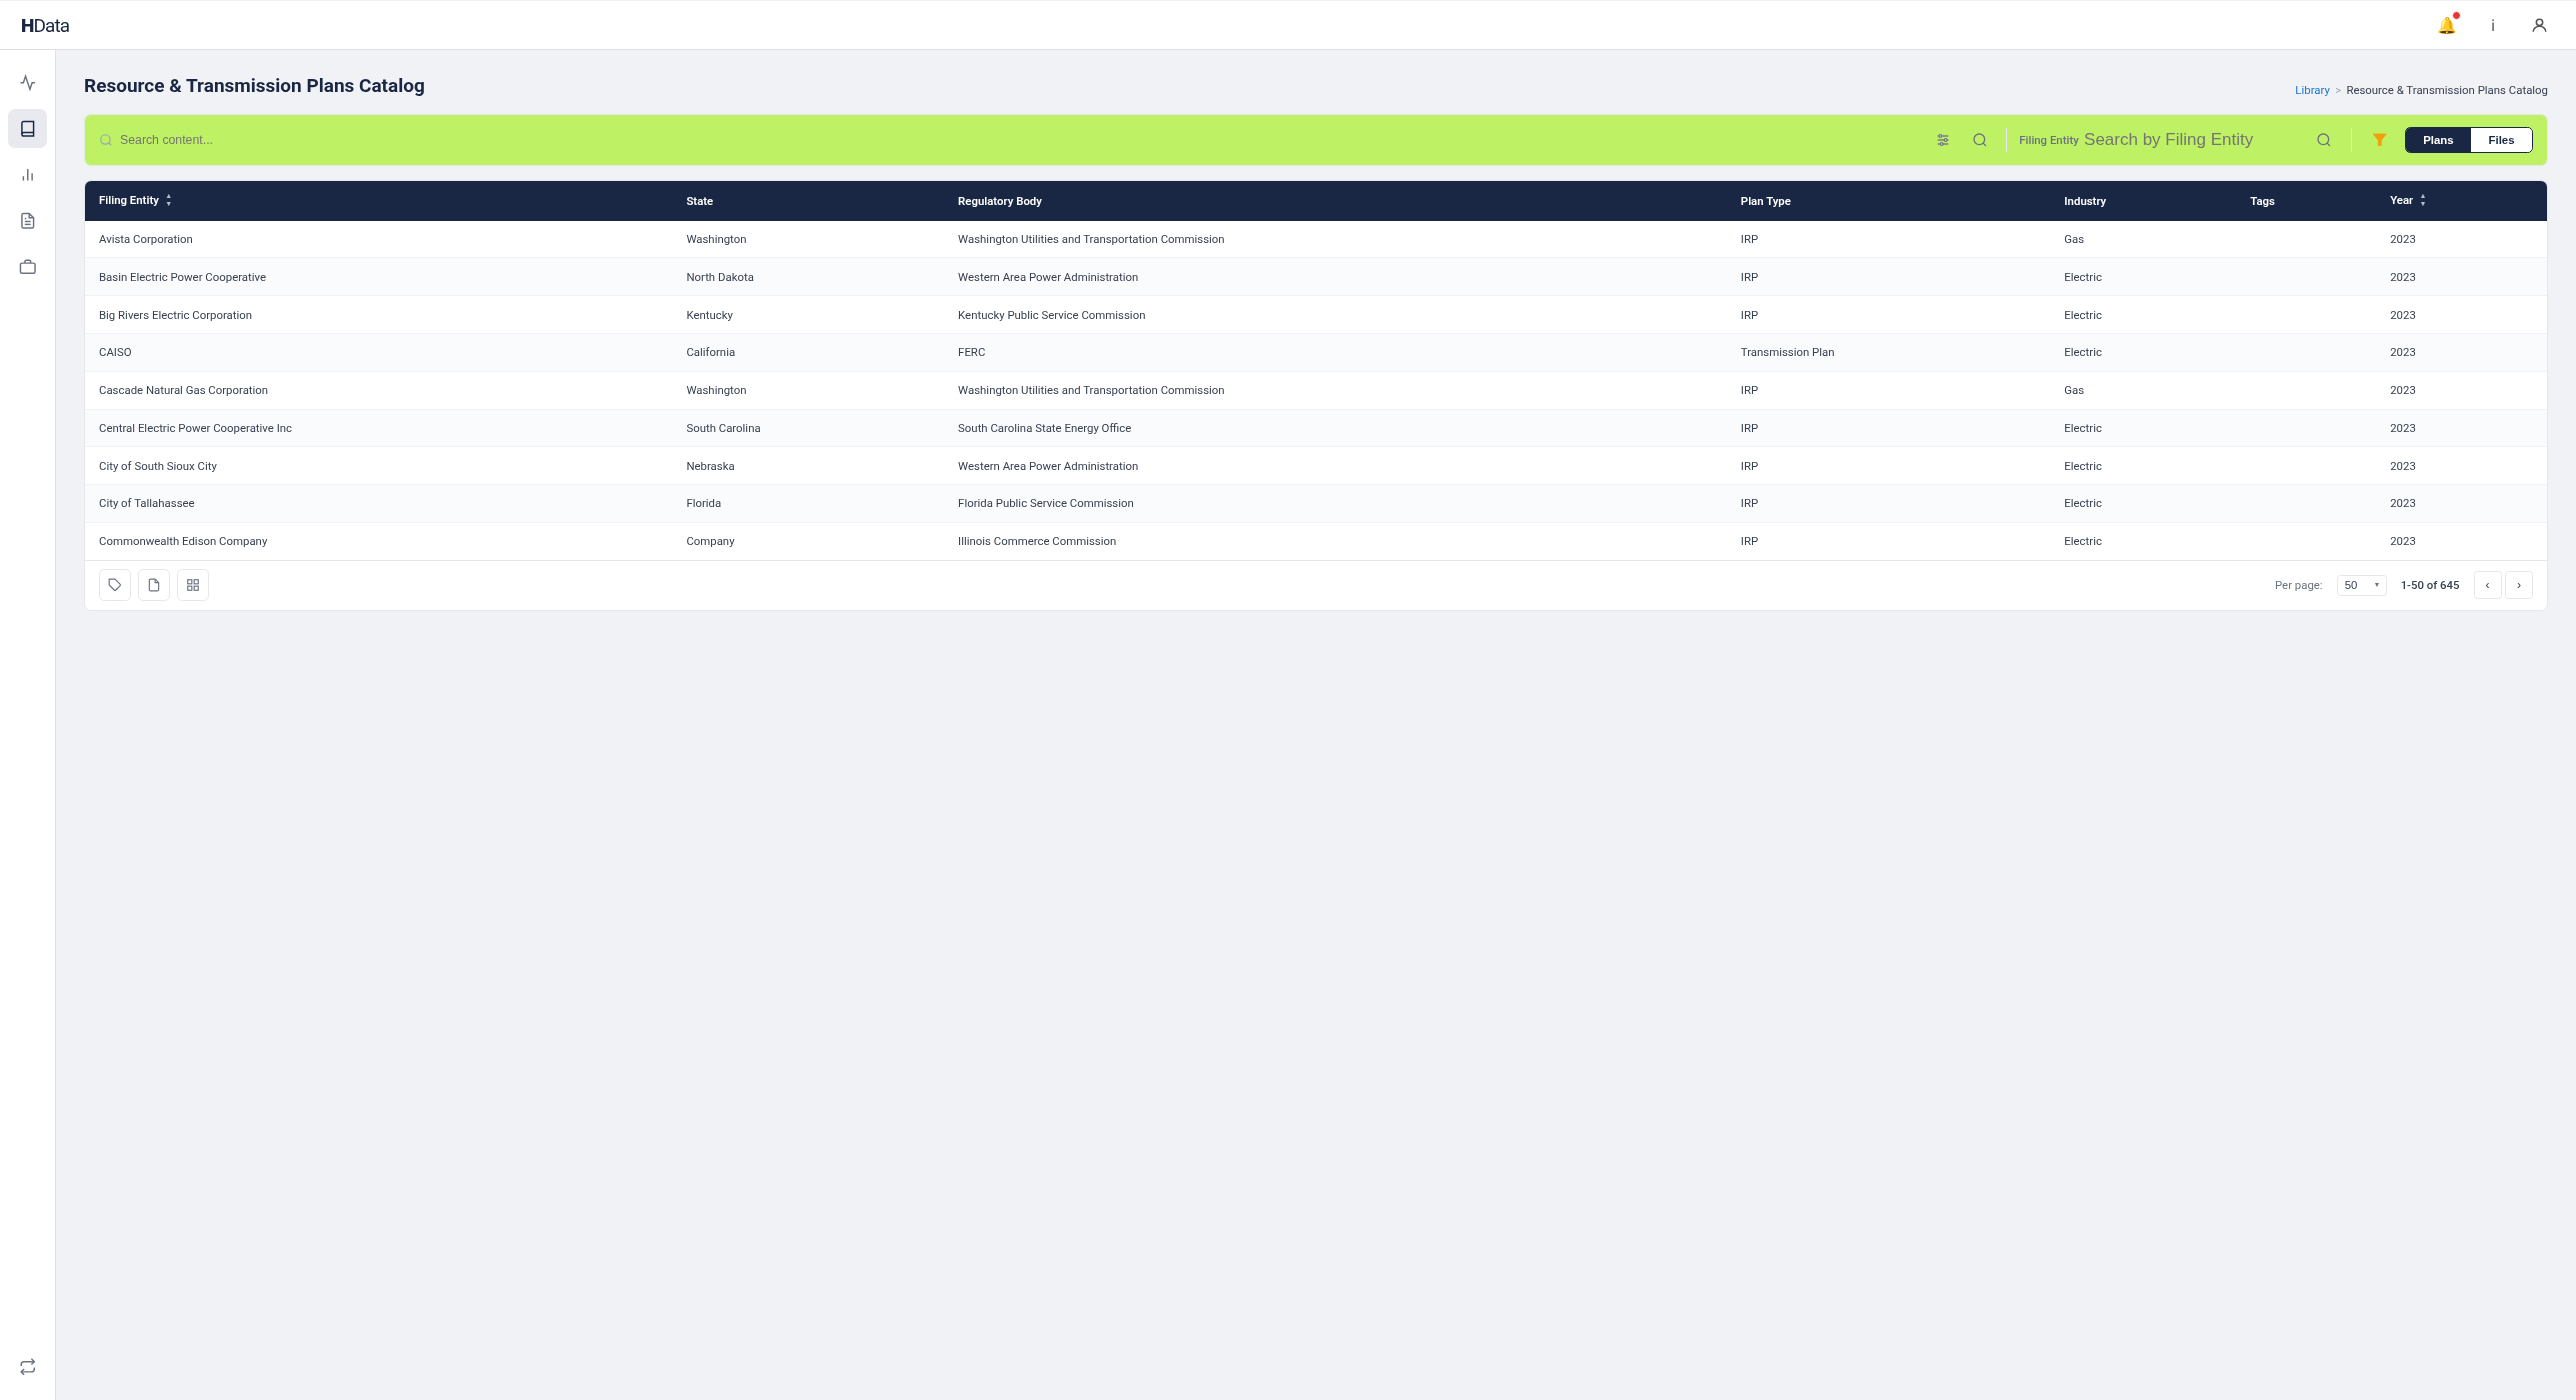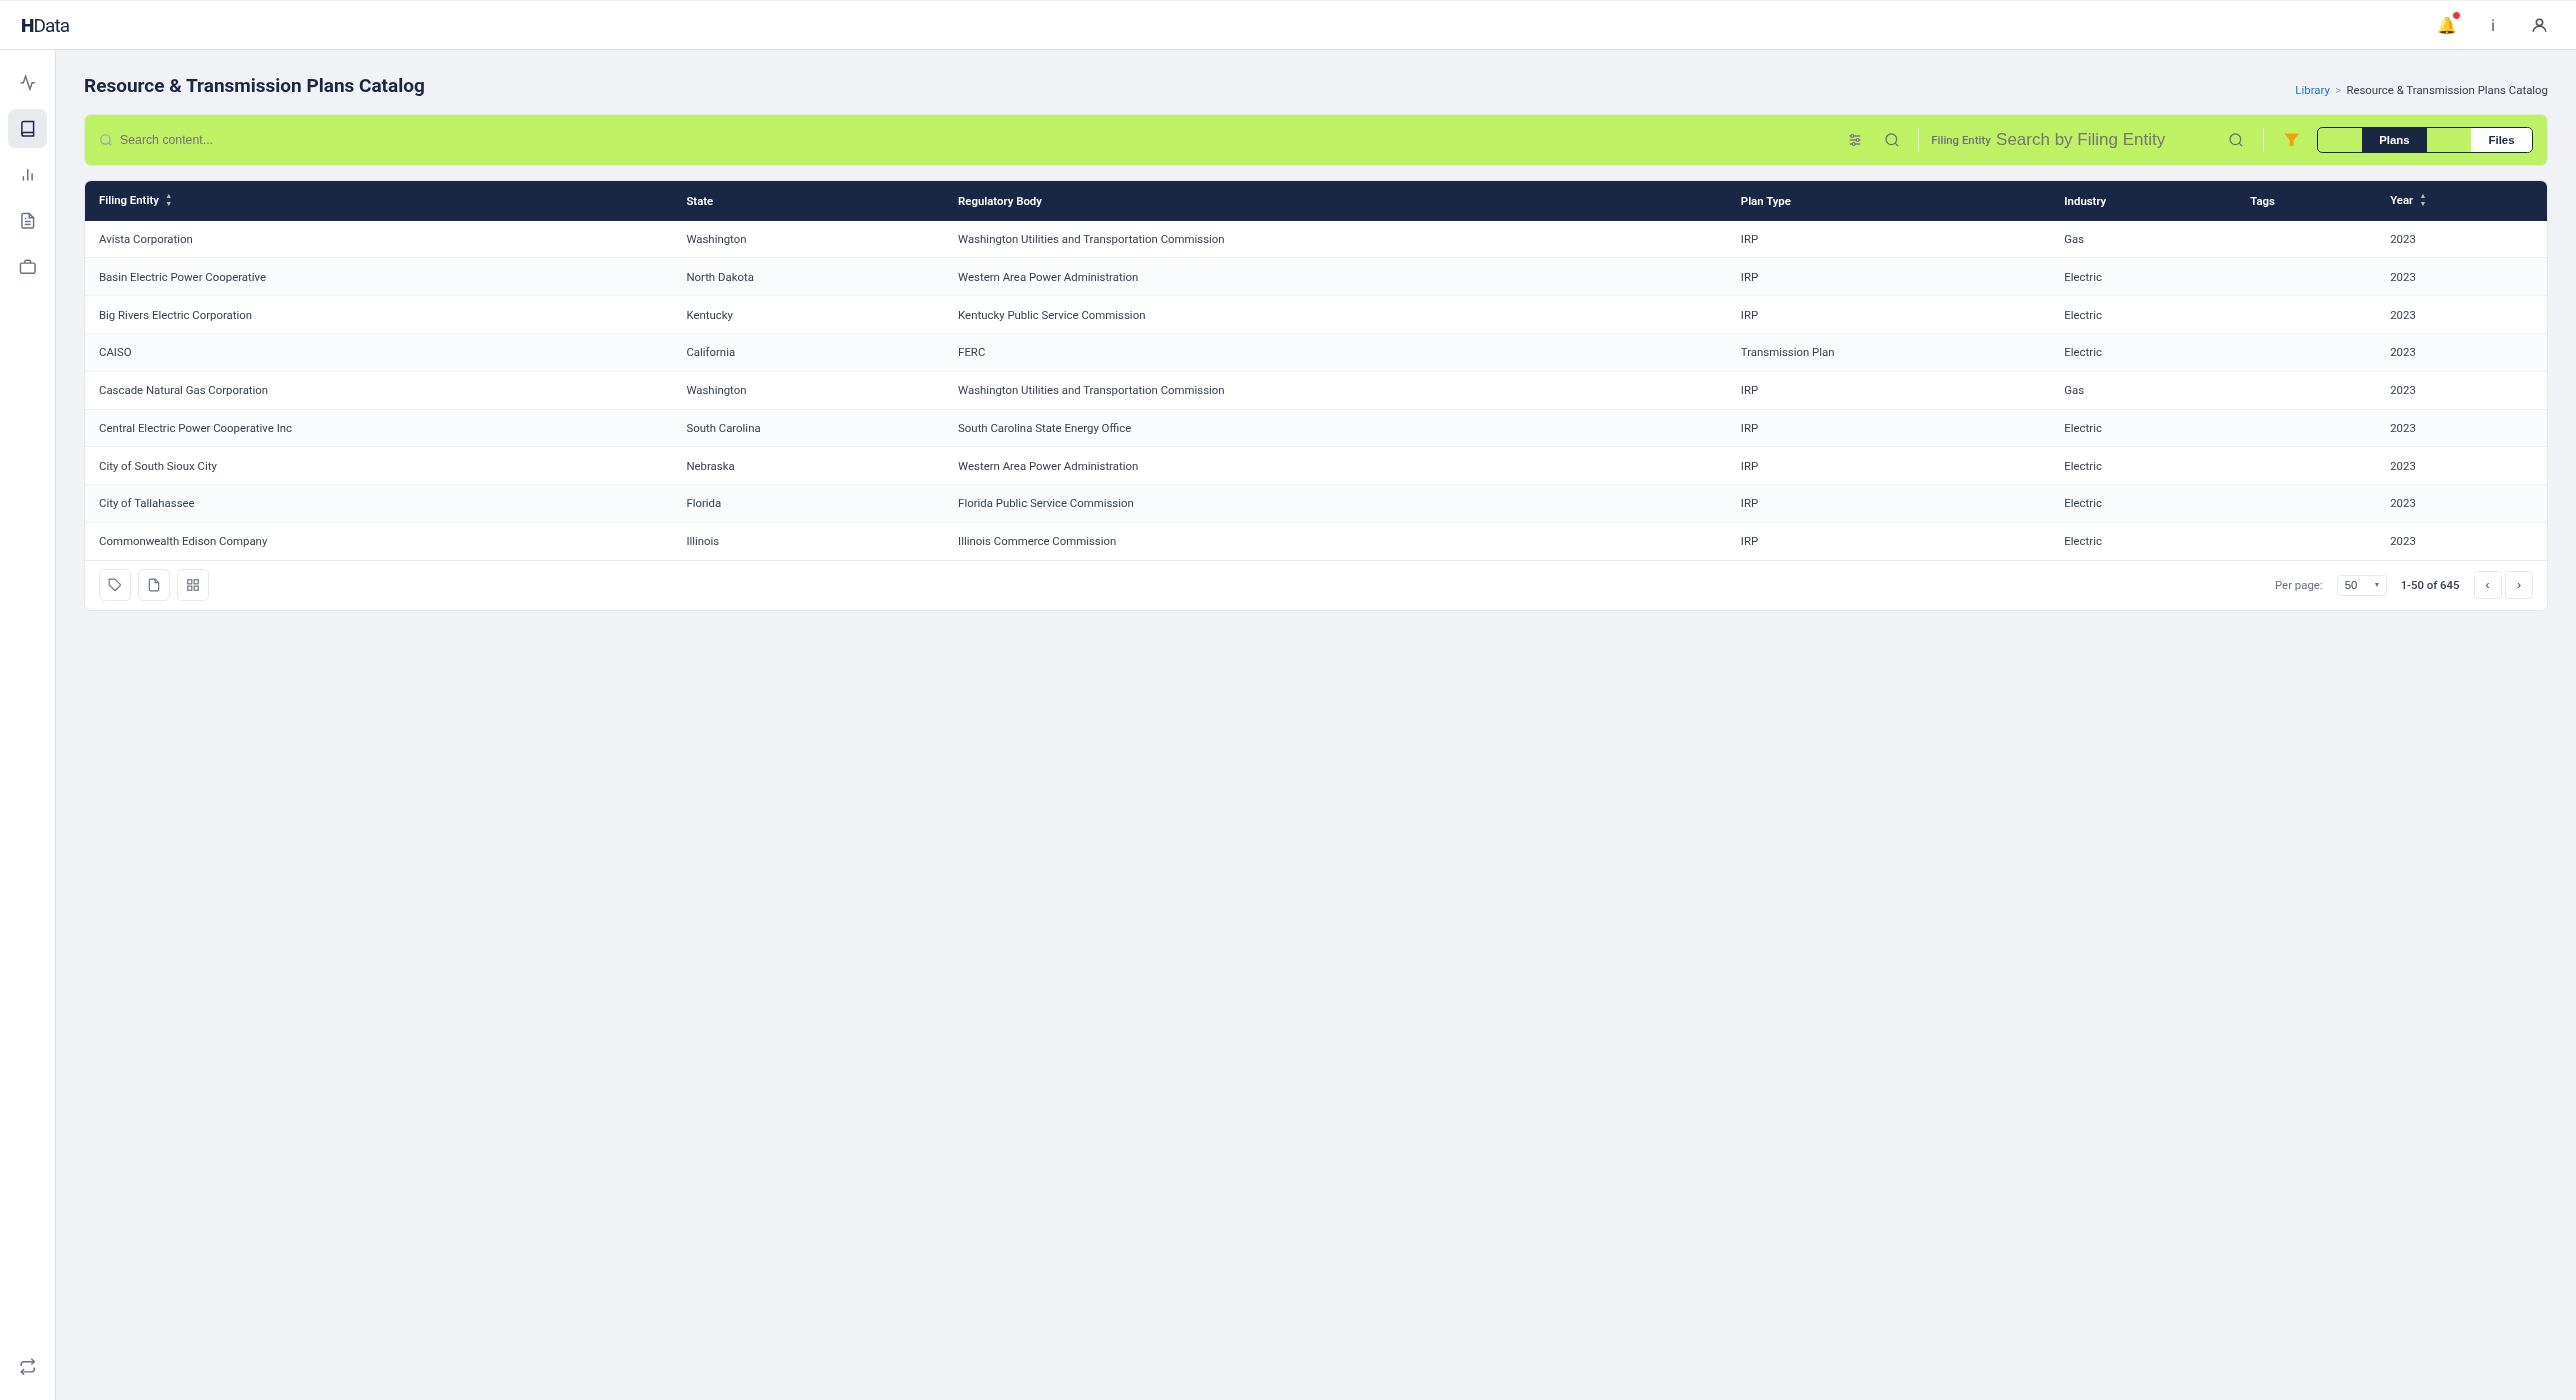--- a/index.html
+++ b/index.html
@@ -208,21 +208,20 @@
       overflow: hidden;
       border: 0.9px solid #1a2744;
     }
     .tab-btn {
       padding: 6.1px 17.5px;
       font-size: 11.4px;
       font-weight: 600;
       cursor: pointer;
       border: none;
       transition: background 0.15s, color 0.15s;
-      margin-left: 44px;
     }
     .tab-btn.active {
       background: #1a2744;
       color: #fff;
     }
     .tab-btn.inactive {
       background: #fff;
       color: #1a2744;
     }
 
@@ -581,21 +580,21 @@
               <td>City of Tallahassee</td>
               <td>Florida</td>
               <td>Florida Public Service Commission</td>
               <td>IRP</td>
               <td>Electric</td>
               <td></td>
               <td>2023</td>
             </tr>
             <tr>
               <td>Commonwealth Edison Company</td>
-              <td>Illinois</td>
+              <td>Company</td>
               <td>Illinois Commerce Commission</td>
               <td>IRP</td>
               <td>Electric</td>
               <td></td>
               <td>2023</td>
             </tr>
           </tbody>
       </table>
 
       <div class="table-footer">

